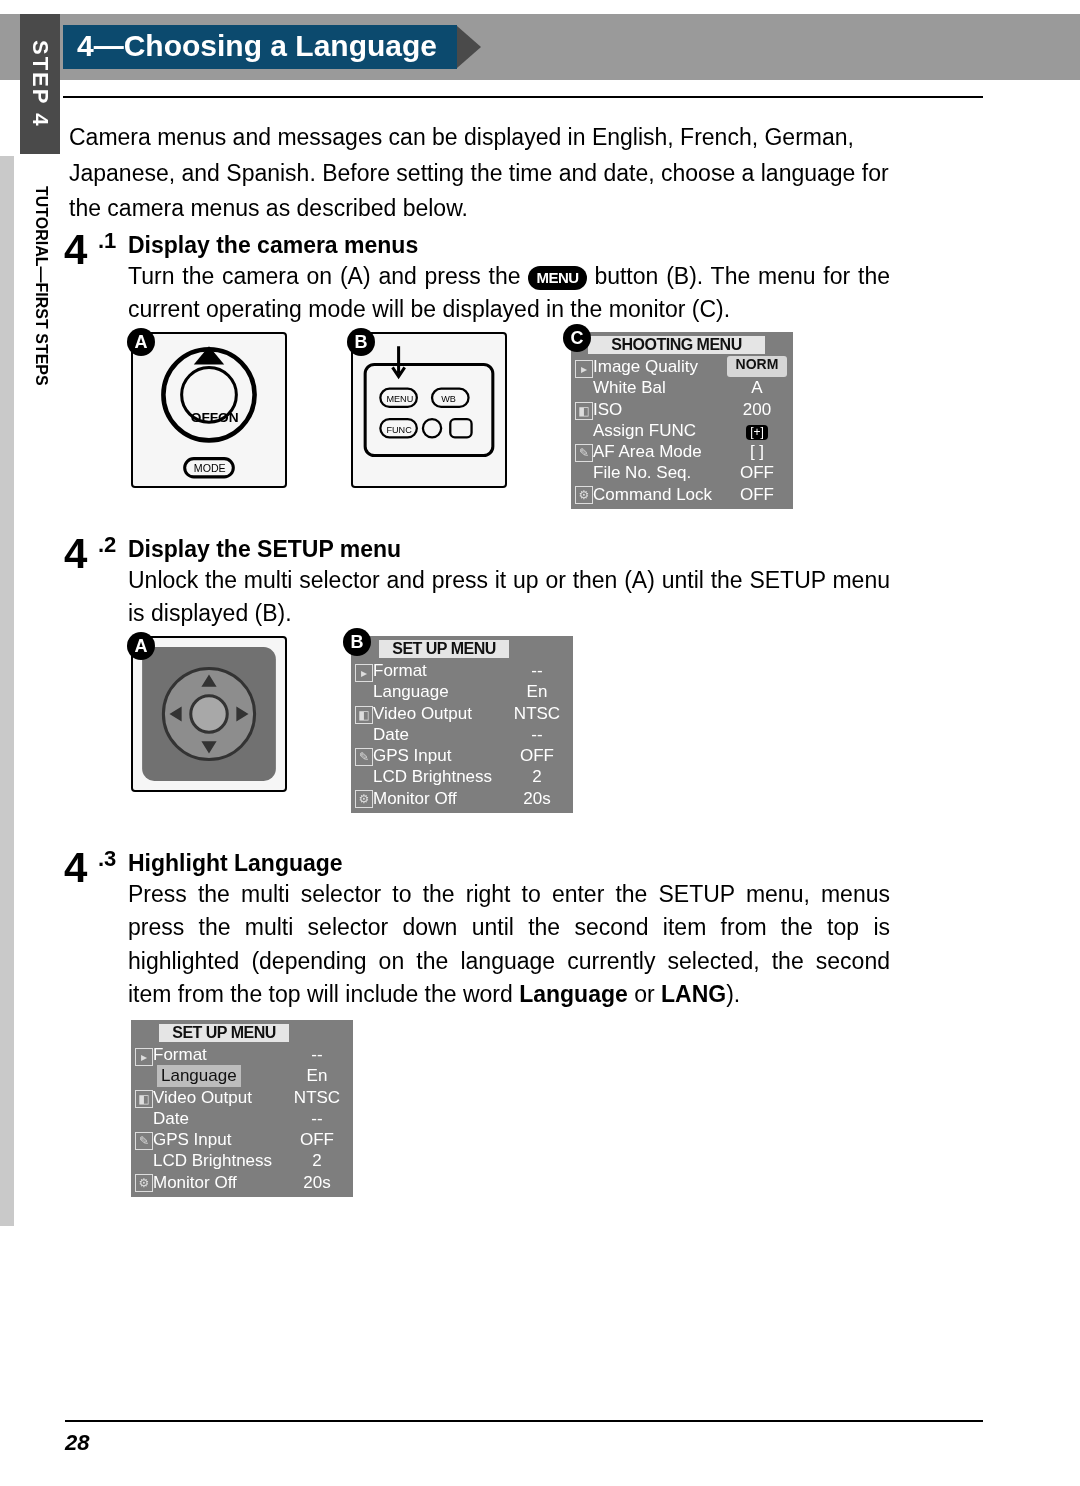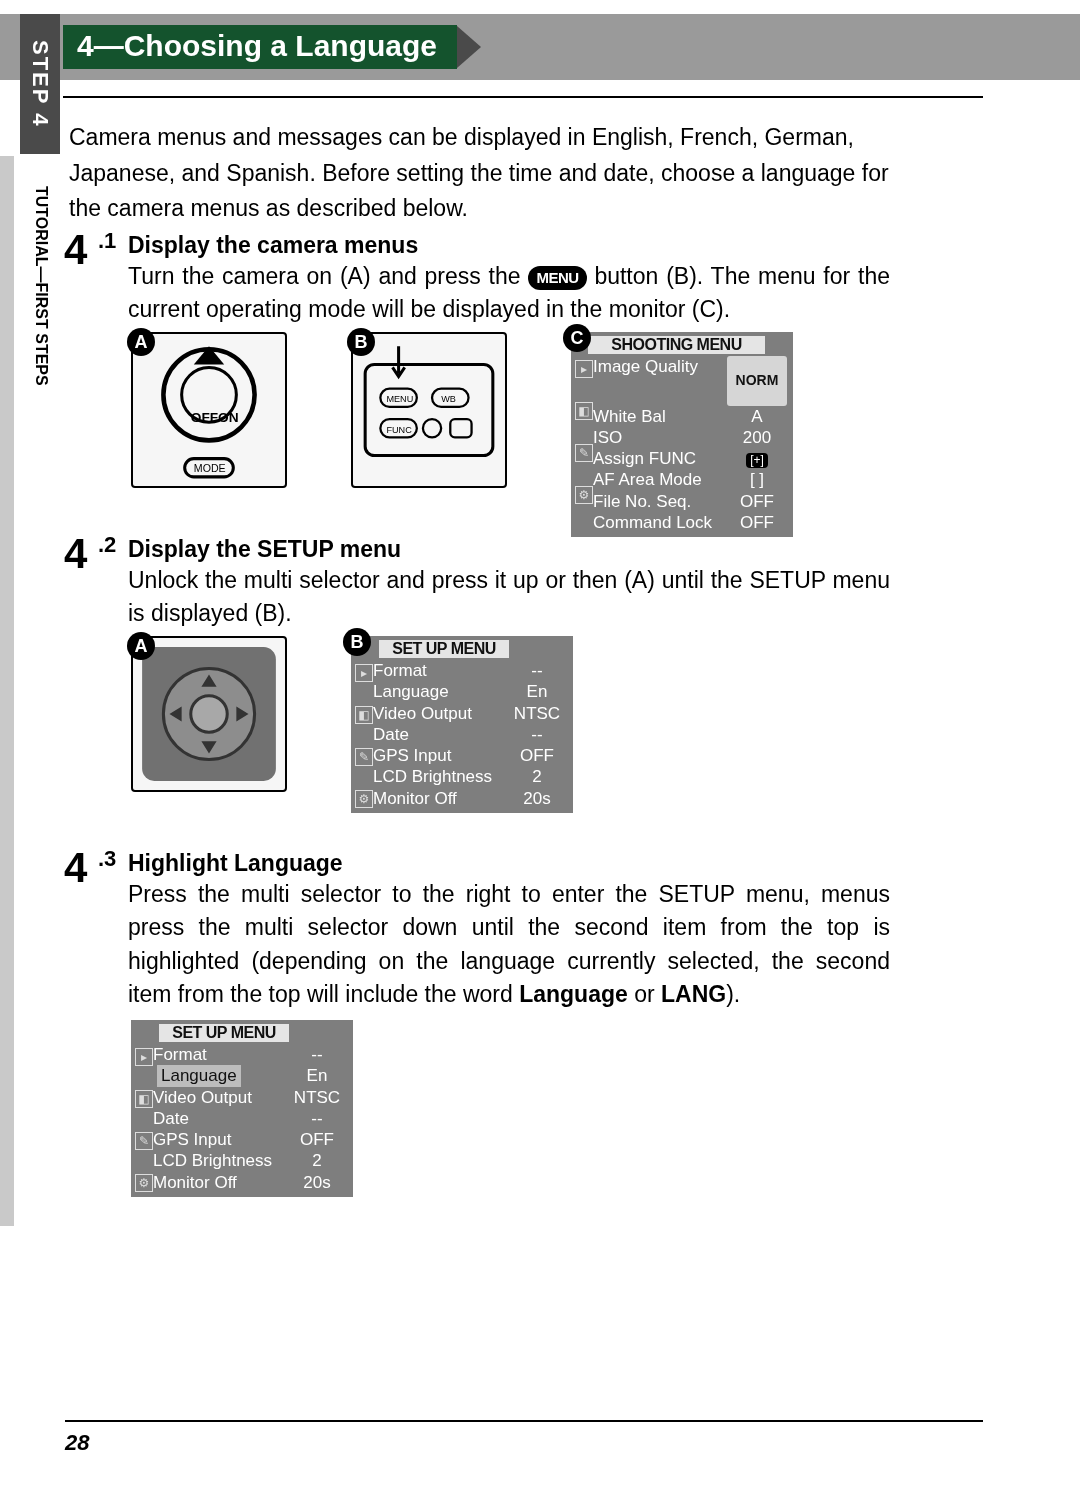--- a/index.html
+++ b/index.html
@@ -4,21 +4,21 @@
 <style>
   * { box-sizing: border-box; margin: 0; padding: 0; }
   html, body { width: 1080px; height: 1486px; background: #fff; font-family: "Helvetica Neue", Arial, sans-serif; color: #000; }
   .page { position: relative; width: 1080px; height: 1486px; background: #fff; }
 
   
   .top-band { position: absolute; left: 0; top: 14px; width: 1080px; height: 66px; background: #9a9a9a; }
 
   
   .ribbon { position: absolute; left: 63px; top: 26px; height: 42px; display: flex; align-items: center; }
-  .ribbon-body { background: #14532d; color: #fff; font-weight: bold; font-size: 30px; padding: 4px 20px 6px 14px; white-space: nowrap; }
+  .ribbon-body { background: #0c4a6e; color: #fff; font-weight: bold; font-size: 30px; padding: 4px 20px 6px 14px; white-space: nowrap; }
   .ribbon-arrow { width: 0; height: 0; border-top: 21px solid transparent; border-bottom: 21px solid transparent; border-left: 24px solid #4a4a4a; }
 
   
   .step-tab { position: absolute; left: 20px; top: 14px; width: 40px; height: 140px; background: #4a4a4a; color: #fff; font-weight: bold; font-size: 22px; writing-mode: vertical-rl; text-orientation: mixed; display: flex; align-items: center; justify-content: center; letter-spacing: 2px; }
 
   .hr1 { position: absolute; left: 63px; top: 96px; width: 920px; height: 2px; background: #000; }
 
   
   .side-label { position: absolute; left: 32px; top: 186px; writing-mode: vertical-rl; font-size: 16px; font-weight: bold; letter-spacing: 0; }
 
@@ -40,21 +40,21 @@
   
   .lcd { position: absolute; font-family: Arial, sans-serif; font-size: 17px; }
   .lcd-frame { background: #7e7e7e; padding: 4px; }
   .lcd-title { background: #e5e5e5; color: #111; text-align: center; font-weight: bold; font-size: 16px; letter-spacing: -0.5px; padding: 0 4px; margin: 0 24px 2px 13px; }
   .lcd-row { display: flex; justify-content: space-between; padding: 0 2px; color: #fff; font-size: 17px; line-height: 1.25; }
   .lcd-row .l { padding-left: 16px; white-space: nowrap; }
   .lcd-row .r { width: 60px; text-align: center; }
   .lcd-row.hl .l { background: #bdbdbd; color: #111; padding-left: 4px; margin-left: 20px; padding-right: 4px; }
   .lcd-iconcol { position: absolute; left: 4px; top: 28px; width: 20px; }
   .lcd-iconcol span { display: block; width: 18px; height: 18px; border: 1px solid #ddd; margin-bottom: 24px; font-size: 12px; text-align: center; line-height: 16px; color: #ddd; }
-  .lcd-val-box { background: #d6d6d6; color:#111; font-weight: bold; padding: 16px 3px; border-radius: 3px; font-size: 14px; }
+  .lcd-val-box { background: #d6d6d6; color:#111; font-weight: bold; padding: 0 3px; border-radius: 3px; font-size: 14px; }
   .lcd-val-icon { display:inline-block; background:#000; color:#fff; border-radius:4px; font-size:12px; padding:0 4px; }
 
   .page-num { position: absolute; left: 65px; bottom: 30px; font-style: italic; font-weight: bold; font-size: 22px; }
   .hr-bottom { position: absolute; left: 65px; bottom: 64px; width: 918px; height: 2px; background: #000; }
 
   
   .left-margin-band { position: absolute; left: 0; top: 156px; width: 14px; height: 1070px; background: #c9c9c9; }
 </style>
 </head>
 <body>

